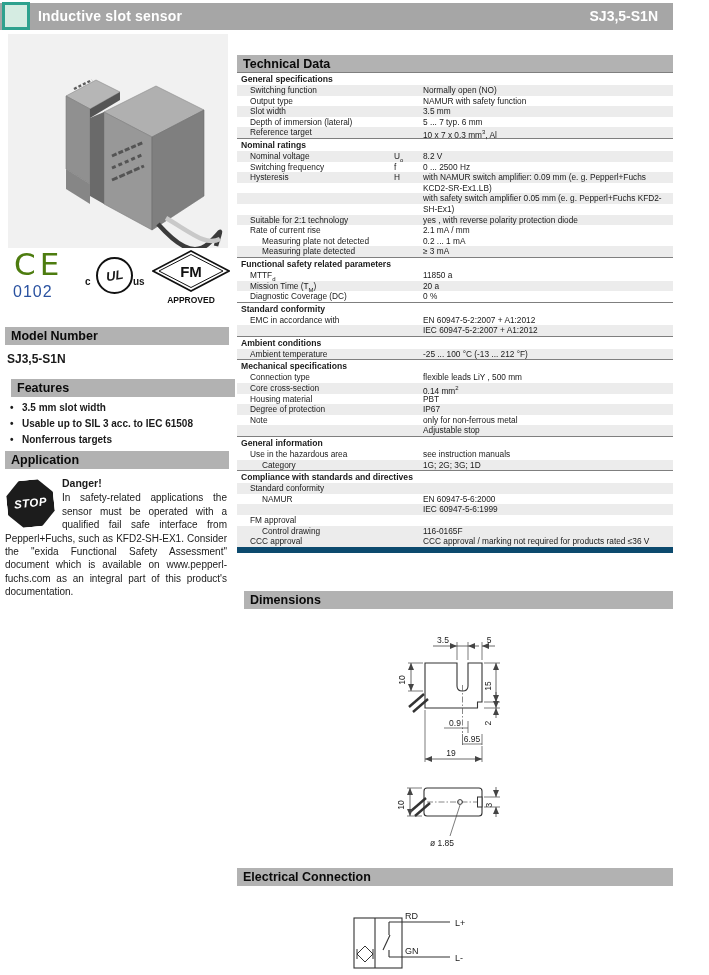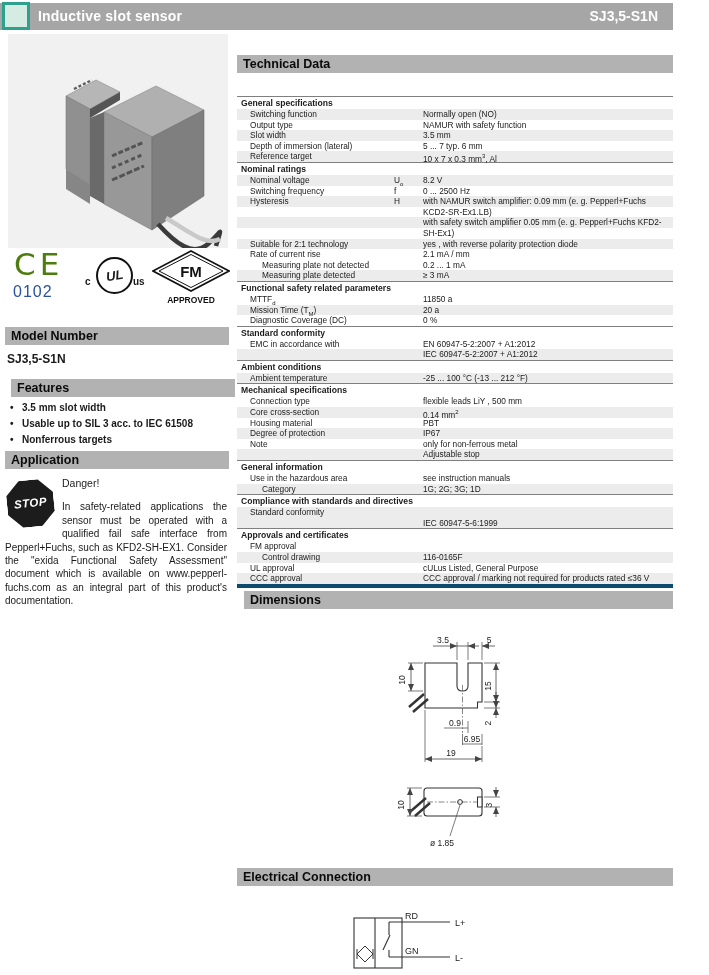--- a/index.html
+++ b/index.html
@@ -7,37 +7,37 @@
         font-family:"Liberation Sans",sans-serif;color:#1a1a1a;padding-left:30px;}
   
   .hbar{position:absolute;left:0;top:3px;width:709px;height:27px;background:#a6a6a6;}
   .hlogo{position:absolute;left:2px;top:2px;width:22px;height:22px;background:#d5ece2;border:3px solid #2ea18e;}
   .htitle{position:absolute;left:38px;top:8px;font-size:14px;font-weight:bold;color:#fff;letter-spacing:.2px;}
   .hmodel{position:absolute;right:15px;top:8px;font-size:14px;font-weight:bold;color:#fff;}
   
   .sbar{position:absolute;background:#b2b2b2;height:18px;line-height:18px;font-weight:bold;
         font-size:12.5px;color:#0a0a0a;padding-left:6px;box-sizing:border-box;}
   
-  .ttable{position:absolute;left:237px;top:72px;width:455px;border-bottom:4px solid #0c4a6e;margin-top:24px;}
+  .ttable{position:absolute;left:237px;top:72px;width:455px;border-bottom:6px solid #0c4a6e;}
   .tsec{font-size:8.6px;font-weight:bold;border-top:1px solid #7f7f7f;height:13px;line-height:12.5px;
         padding-left:4px;box-sizing:border-box;background:#fff;white-space:nowrap;}
   .trow{display:flex;height:10.6px;line-height:10.6px;font-size:8.3px;}
   .trow.shade{background:#ececec;}
   .c1{flex:0 0 157px;box-sizing:border-box;white-space:nowrap;}
   .i1{padding-left:13px;} .i2{padding-left:25px;}
   .c2{flex:0 0 29px;}
   .c3{flex:1;white-space:nowrap;}
   sub,sup{font-size:.72em;}
   
   .model-val{position:absolute;left:7px;top:352px;font-size:12px;font-weight:bold;}
   .features-list{position:absolute;left:7px;top:402px;width:220px;}
   .feat{display:flex;font-size:10px;font-weight:bold;height:16px;line-height:11px;white-space:nowrap;}
   .feat .b{flex:0 0 15px;padding-left:3px;box-sizing:border-box;}
   .app-block{position:absolute;left:5px;top:477px;width:222px;font-size:10px;line-height:13.4px;text-align:justify;}
-  .danger-title{font-weight:normal;font-size:10.5px;margin-bottom:10px;}
+  .danger-title{font-weight:bold;font-size:10.5px;margin-bottom:1px;}
   .stop-wrap{float:left;width:47px;height:47px;margin:3px 8px 2px 2px;position:relative;}
   .stop-oct{position:absolute;inset:0;background:#1c1c1c;
      clip-path:polygon(30% 0,70% 0,100% 30%,100% 70%,70% 100%,30% 100%,0 70%,0 30%);
      display:flex;align-items:center;justify-content:center;transform:rotate(-6deg);}
   .stop-txt{color:#fff;font-weight:bold;font-style:italic;font-size:11.5px;letter-spacing:.5px;}
   
   .ce-mark{position:absolute;left:14px;top:246px;font-size:31px;letter-spacing:4px;color:#4d7c0f;
            font-family:"DejaVu Sans",sans-serif;}
   .ce-num{position:absolute;left:13px;top:283px;font-size:16px;color:#2a52a0;letter-spacing:1px;}
   .ul-wrap{position:absolute;left:84px;top:255px;width:62px;height:46px;}
@@ -278,40 +278,39 @@
         <span class="c1 i2">Category</span>
         <span class="c2"></span>
         <span class="c3">1G; 2G; 3G; 1D</span>
       </div>
       <div class="tsec">Compliance with standards and directives</div>
       <div class="trow shade">
         <span class="c1 i1">Standard conformity</span>
         <span class="c2"></span>
         <span class="c3"></span>
       </div>
+      <div class="trow">
+        <span class="c1 i2">NAMUR</span>
+        <span class="c2"></span>
+        <span class="c3">EN 60947-5-6:2000</span>
+      </div>
       <div class="trow shade">
         <span class="c1 i2"></span>
         <span class="c2"></span>
         <span class="c3">IEC 60947-5-6:1999</span>
       </div>
-      <div class="tsec">Approvals and certificates</div>
       <div class="trow">
         <span class="c1 i1">FM approval</span>
         <span class="c2"></span>
         <span class="c3"></span>
       </div>
       <div class="trow shade">
         <span class="c1 i2">Control drawing</span>
         <span class="c2"></span>
         <span class="c3">116-0165F</span>
-      </div>
-      <div class="trow">
-        <span class="c1 i1">UL approval</span>
-        <span class="c2"></span>
-        <span class="c3">cULus Listed, General Purpose</span>
       </div>
       <div class="trow shade">
         <span class="c1 i1">CCC approval</span>
         <span class="c2"></span>
         <span class="c3">CCC approval / marking not required for products rated ≤36 V</span>
       </div>
     </div>
 
   <div class="sbar" style="left:244px;top:591px;width:447px;">Dimensions</div>
   <svg class="dim-svg" width="455" height="245" style="position:absolute;left:237px;top:615px;">

